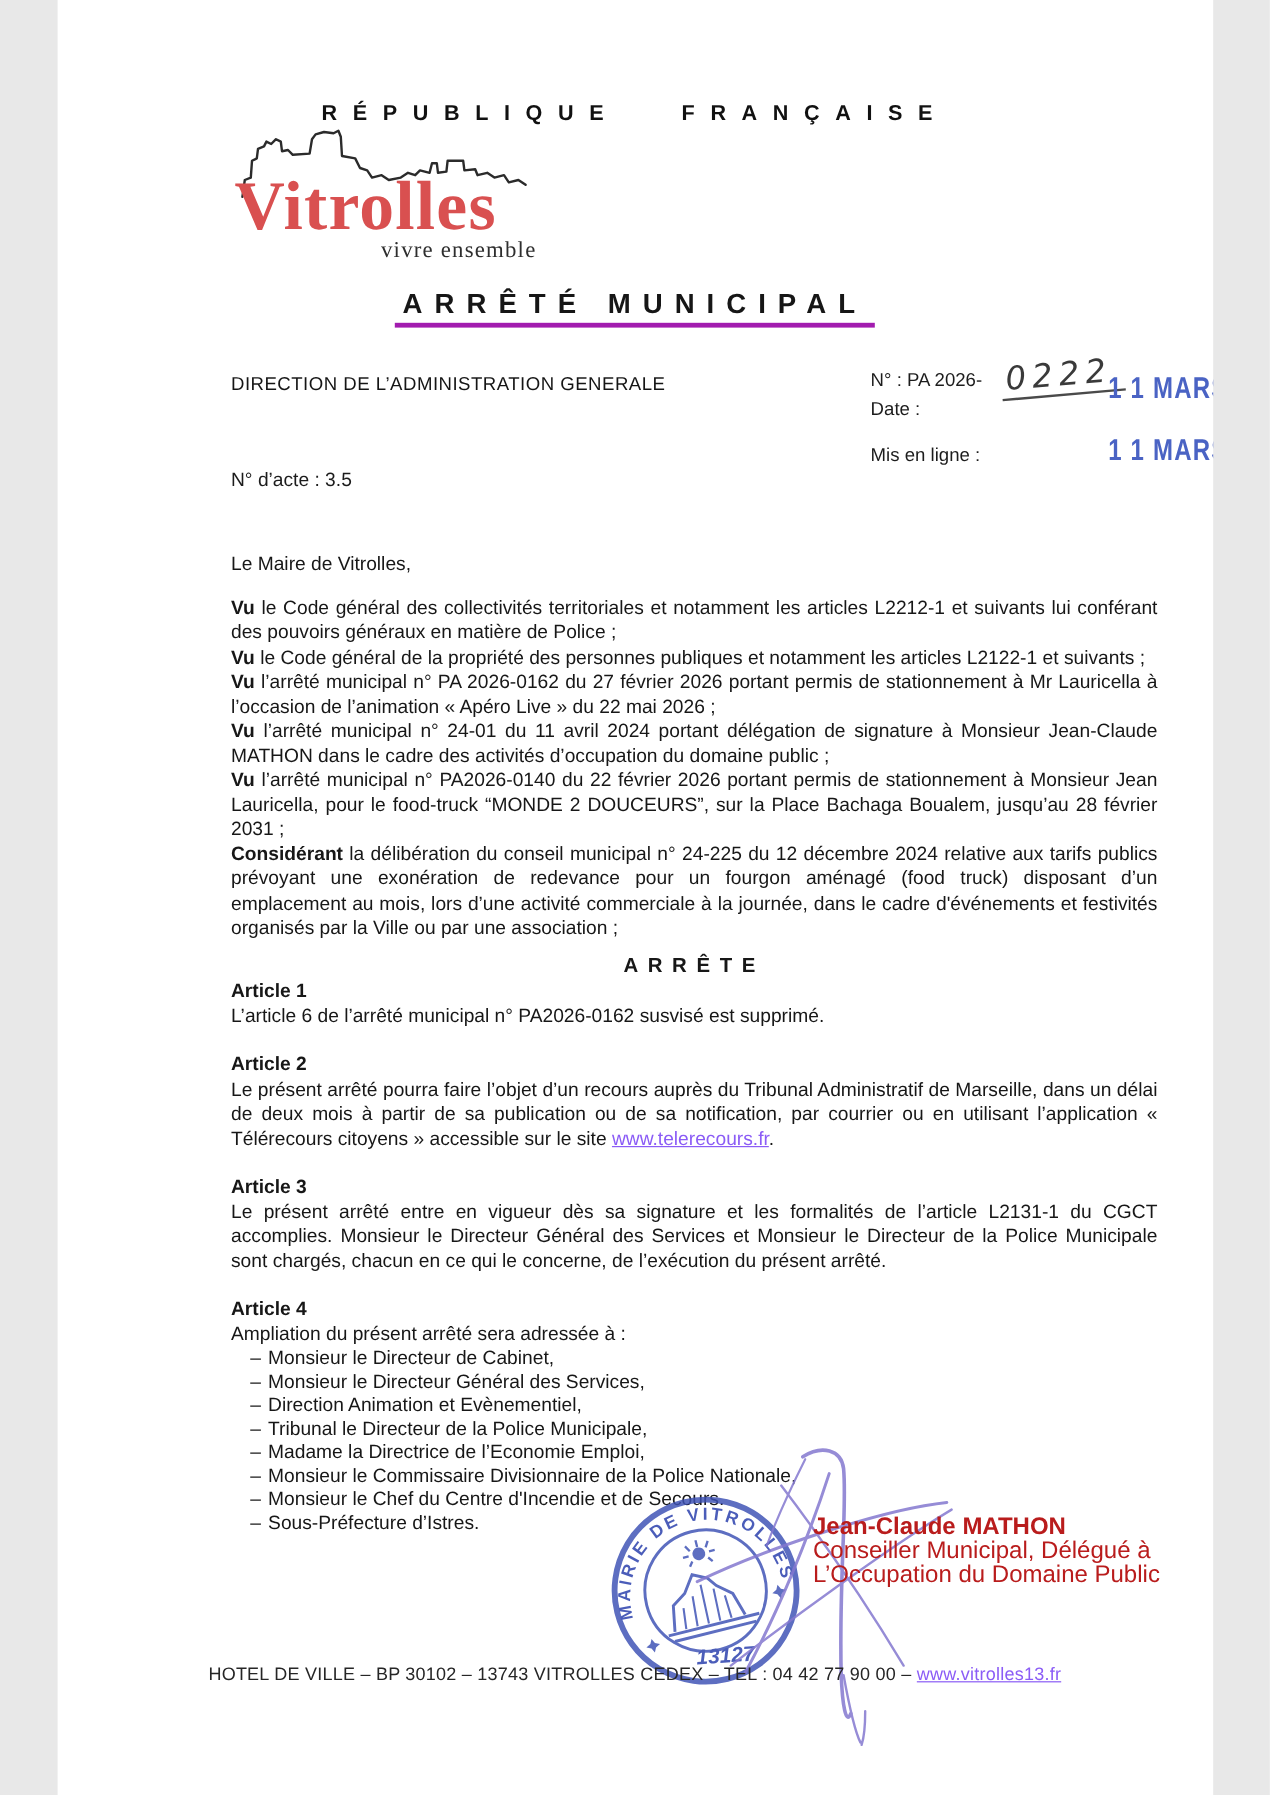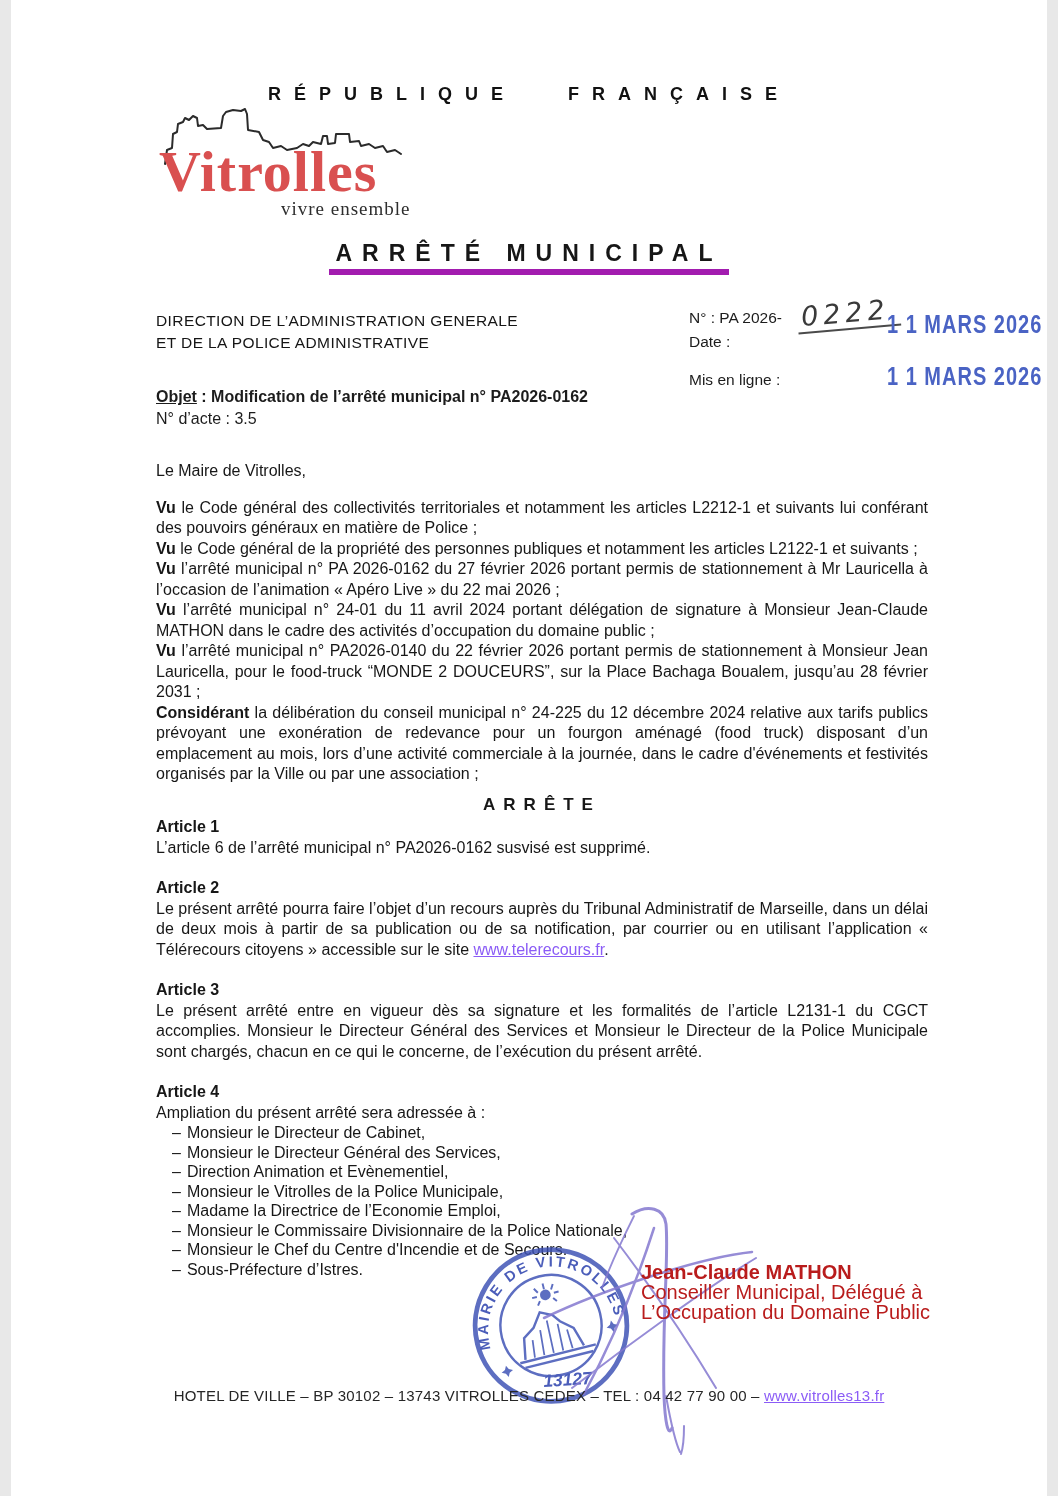--- a/index.html
+++ b/index.html
@@ -1,17 +1,17 @@
 <!DOCTYPE html>
 <html lang="fr"><head>
 <meta charset="utf-8">
 <style>
   html,body{margin:0;padding:0;background:#e8e8e8;}
   .page{
-    position:relative; width:1036px; height:1496px; margin:0 auto;
+    position:relative; width:963px; height:1496px; margin:0 auto;
     background:#ffffff; overflow:hidden;
     font-family:"Liberation Sans", sans-serif; color:#1c1c1c;
   }
   
   .republique{
     position:absolute; top:84px; left:0; width:100%; text-align:center;
     font-size:18px; font-weight:600; letter-spacing:13px; word-spacing:34px; color:#111;
   }
   .logo{position:absolute; top:106px; left:148px; width:300px; height:115px;font-family:Liberation Serif, serif;}
   .logo-skyline{position:absolute; top:0; left:4px;}
@@ -19,21 +19,21 @@
     position:absolute; top:32px; left:0;
     font-size:58px; font-weight:bold; letter-spacing:1px; color:#d95050;
   }
   .logo-tagline{
     position:absolute; top:92px; left:122px;
     font-size:19px; color:#2e2e2e; letter-spacing:1px;
   }
   .doc-title{position:absolute; top:240px; left:0; width:100%; text-align:center;}
   .doc-title span{
     font-size:23px; font-weight:bold; letter-spacing:10px; color:#161616;
-    border-bottom:6px solid #a21caf; padding:0 6px 3px 6px;
+    border-bottom:4px solid #a21caf; padding:0 6px 3px 6px;
   }
   
   .direction{
     position:absolute; top:310px; left:145px;
     font-size:15.5px; line-height:22px; letter-spacing:.4px; color:#151515;
   }
   .meta-right{position:absolute; top:303px; left:678px; width:372px; height:100px; font-size:15.5px;}
   .numero-label{position:absolute; top:6px; left:0;}
   .numero-hand{
     position:absolute; top:-6px; left:108px;
@@ -98,34 +98,32 @@
     <div class="logo-name">Vitrolles</div>
     <div class="logo-tagline">vivre ensemble</div>
   </div>
 
   <div class="doc-title">
     <span>ARRÊTÉ MUNICIPAL</span>
   </div>
 
   <div class="direction">
     <div>DIRECTION DE L’ADMINISTRATION GENERALE</div>
-    <div>ET DE LA POLICE ADMINISTRATIVE</div>
   </div>
 
   <div class="meta-right">
     <div class="numero-label">N° : PA 2026-</div>
     <div class="numero-hand">0222</div>
     <div class="date-label">Date :</div>
     <div class="stamp stamp-1">1 1 MARS 2026</div>
     <div class="online-label">Mis en ligne :</div>
     <div class="stamp stamp-2">1 1 MARS 2026</div>
   </div>
 
   <div class="objet">
-    <div class="objet-line1"><span class="objet-label">Objet</span><span> : Modification de l’arrêté municipal n° PA2026-0162</span></div>
     <div class="objet-acte">N° d’acte : 3.5</div>
   </div>
 
   <div class="main">
     <p class="salutation">Le Maire de Vitrolles,</p>
 
     <p class="recital"><b>Vu</b> <span>le Code général des collectivités territoriales et notamment les articles L2212-1 et suivants lui conférant des pouvoirs généraux en matière de Police ;</span></p>
     <p class="recital"><b>Vu</b> <span>le Code général de la propriété des personnes publiques et notamment les articles L2122-1 et suivants ;</span></p>
     <p class="recital"><b>Vu</b> <span>l’arrêté municipal n° PA 2026-0162 du 27 février 2026 portant permis de stationnement à Mr Lauricella à l’occasion de l’animation « Apéro Live » du 22 mai 2026 ;</span></p>
     <p class="recital"><b>Vu</b> <span>l’arrêté municipal n° 24-01 du 11 avril 2024 portant délégation de signature à Monsieur Jean-Claude MATHON dans le cadre des activités d’occupation du domaine public ;</span></p>
@@ -142,21 +140,21 @@
 
     <p class="art-title">Article 3</p>
     <p class="art-body">Le présent arrêté entre en vigueur dès sa signature et les formalités de l’article L2131-1 du CGCT accomplies. Monsieur le Directeur Général des Services et Monsieur le Directeur de la Police Municipale sont chargés, chacun en ce qui le concerne, de l’exécution du présent arrêté.</p>
 
     <p class="art-title">Article 4</p>
     <p class="art-body">Ampliation du présent arrêté sera adressée à :</p>
     <div class="ampliation-list">
       <div><span class="dash">–</span><span>Monsieur le Directeur de Cabinet,</span></div>
       <div><span class="dash">–</span><span>Monsieur le Directeur Général des Services,</span></div>
       <div><span class="dash">–</span><span>Direction Animation et Evènementiel,</span></div>
-      <div><span class="dash">–</span><span>Monsieur le Vitrolles de la Police Municipale,</span></div>
+      <div><span class="dash">–</span><span>Tribunal le Directeur de la Police Municipale,</span></div>
       <div><span class="dash">–</span><span>Madame la Directrice de l’Economie Emploi,</span></div>
       <div><span class="dash">–</span><span>Monsieur le Commissaire Divisionnaire de la Police Nationale,</span></div>
       <div><span class="dash">–</span><span>Monsieur le Chef du Centre d'Incendie et de Secours.</span></div>
       <div><span class="dash">–</span><span>Sous-Préfecture d’Istres.</span></div>
     </div>
   </div>
 
   <svg class="seal" width="180" height="175" viewBox="-90 -90 180 180">
     <g stroke="#3c50b4" fill="none" opacity="0.9">
       <circle cx="0" cy="0" r="78" stroke-width="5"></circle>

